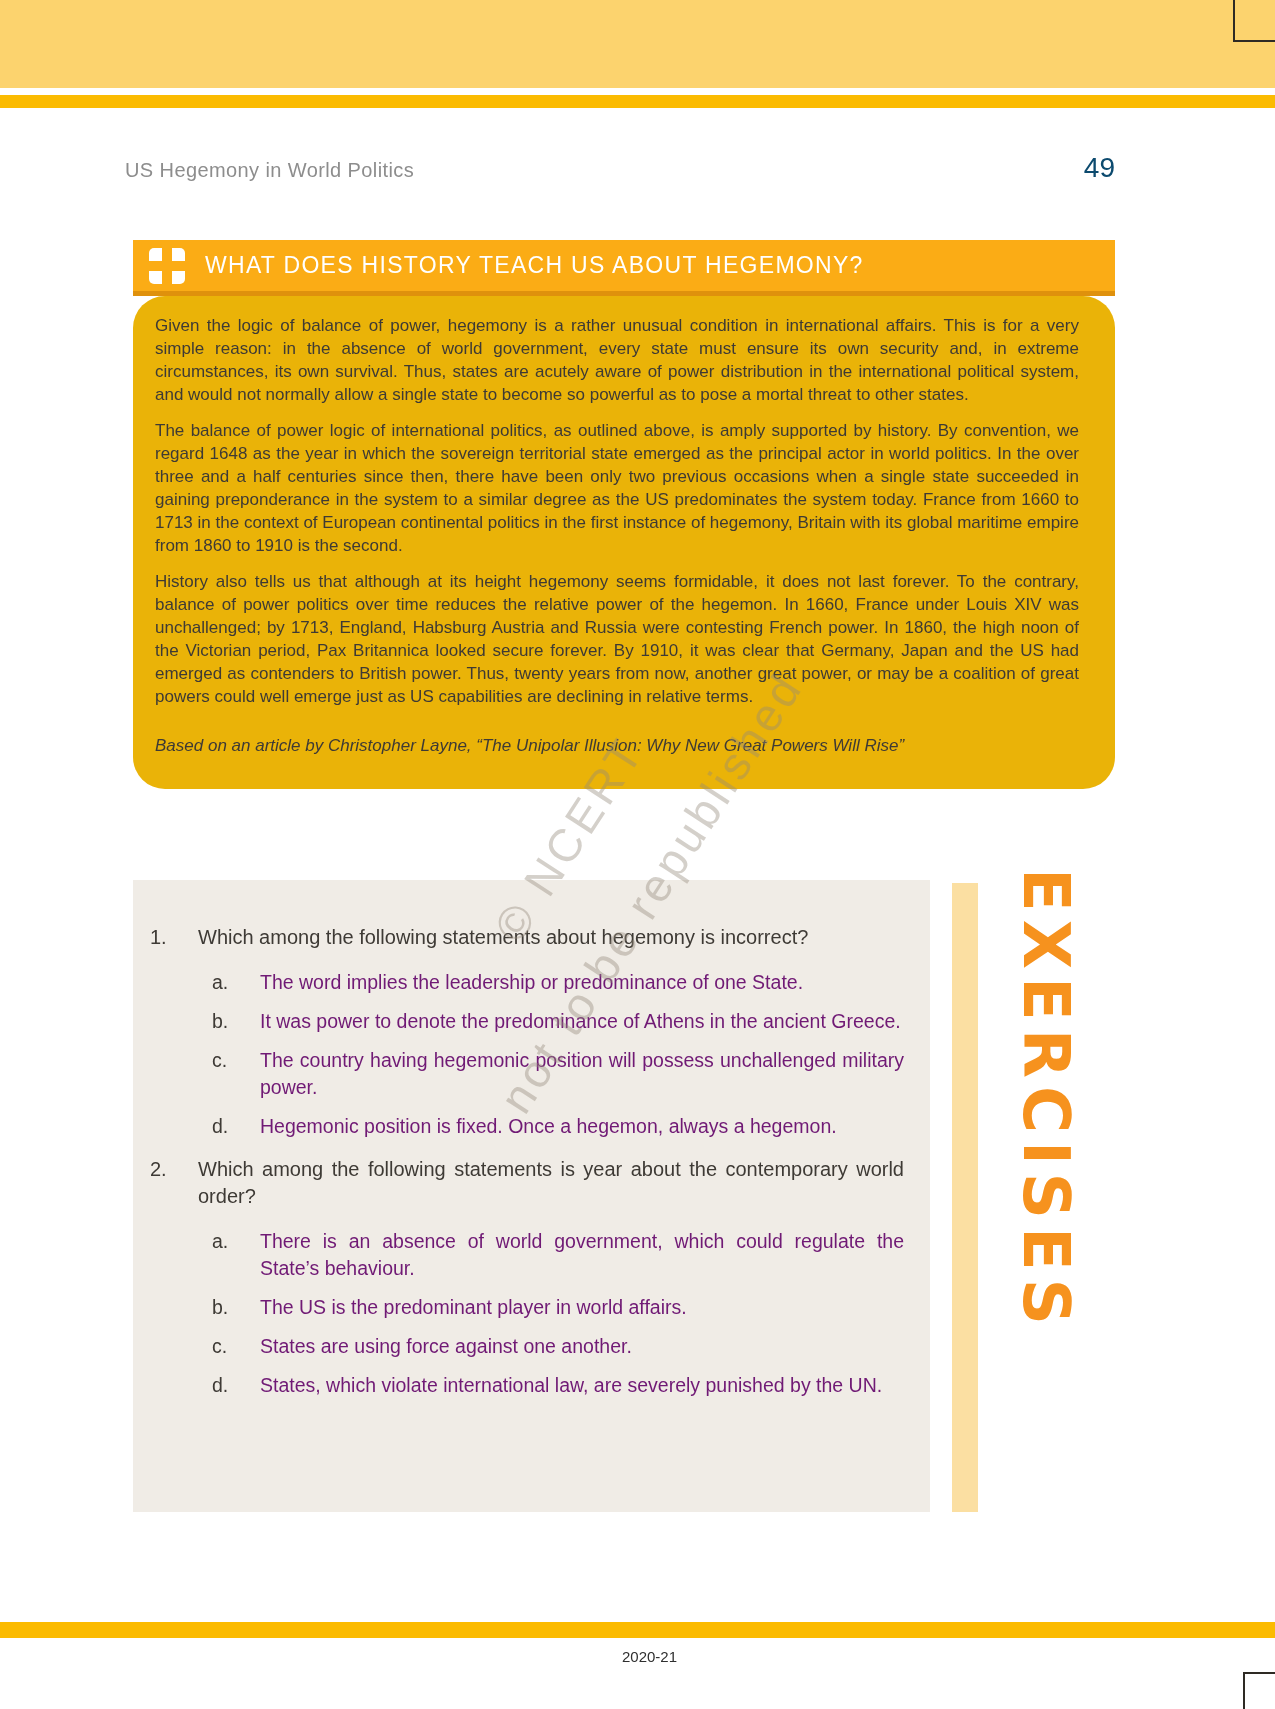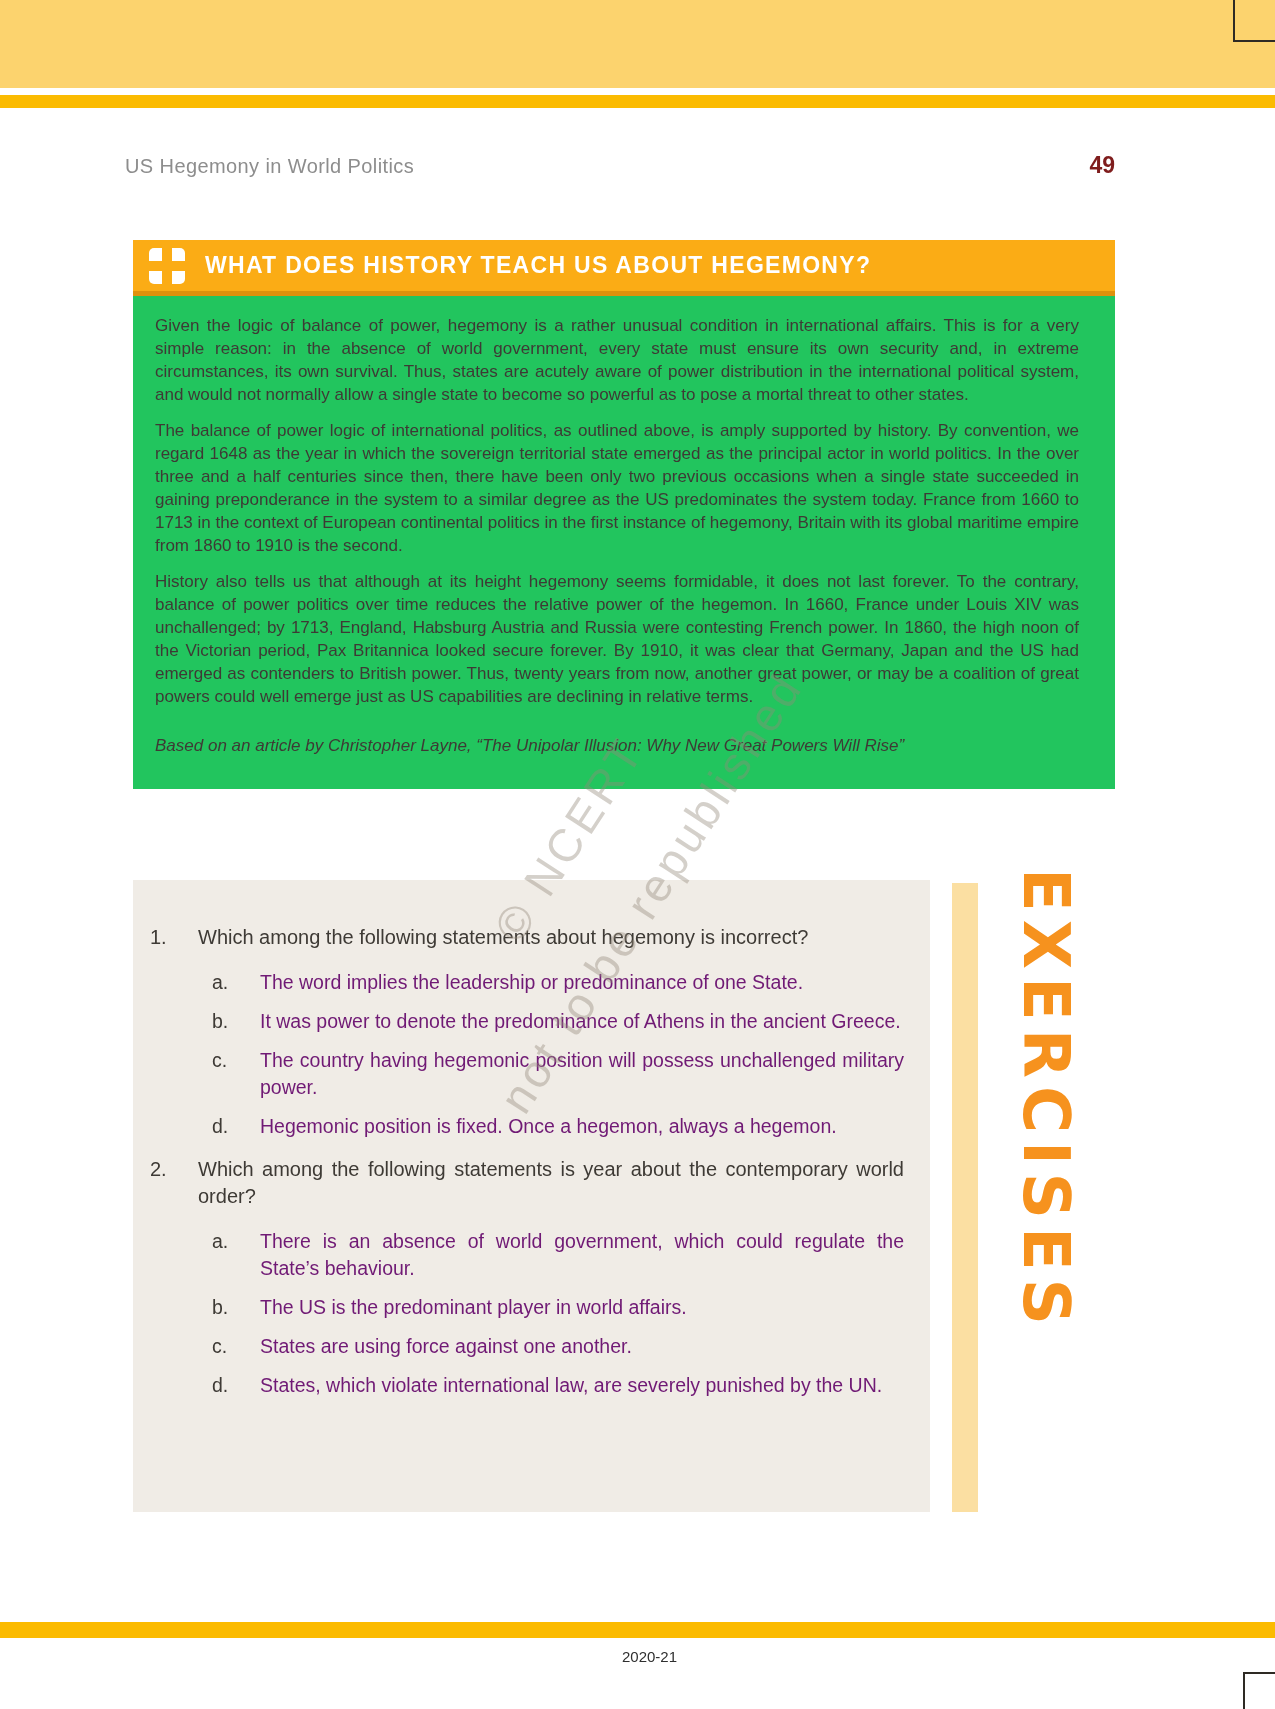--- a/index.html
+++ b/index.html
@@ -10,30 +10,30 @@
   }
   
   .band-top-light { position:absolute; left:0; top:0; width:1275px; height:88px; background:#FCD36E; }
   .band-top-gold  { position:absolute; left:0; top:95px; width:1275px; height:13px; background:#FBBB01; }
   .corner-box-top { position:absolute; top:-4px; right:-4px; width:42px; height:42px;
                     border:2px solid #2e2a24; background:transparent; }
   
   .page-head { position:absolute; left:125px; top:152px; width:990px;
                display:flex; justify-content:space-between; align-items:baseline; }
   .head-title { font-size:20px; color:#8d8d8d; letter-spacing:0.4px; }
-  .page-num   { font-size:23px; font-weight:bold; color:#7f1d1d; }
+  .page-num   { font-size:28px; font-weight:normal; color:#0c4a6e; }
   
   .info-box   { position:absolute; left:133px; top:240px; width:982px; }
   .info-header{ height:56px; background:#FBAC15; border-bottom:5px solid #DF910C;
                 display:flex; align-items:center; padding:0 16px; gap:20px; box-sizing:border-box; }
   .plus-icon  { width:36px; height:36px; background:#ffffff; border-radius:5px; position:relative; flex:0 0 auto; }
   .plus-icon::before { content:""; position:absolute; left:0; top:13px; width:36px; height:10px; background:#FBAC15; }
   .plus-icon::after  { content:""; position:absolute; left:13px; top:0; width:10px; height:36px; background:#FBAC15; }
-  .info-title { color:#ffffff; font-weight:bold; font-size:23px; letter-spacing:1.3px; }
-  .info-body  { background:#22c55e; padding:18px 36px 28px 22px; }
+  .info-title { color:#ffffff; font-weight:normal; font-size:23px; letter-spacing:1.3px; }
+  .info-body  { background:#eab308; padding:18px 36px 28px 22px;border-radius:32px; }
   .info-body p{ margin:0 0 13px 0; font-size:17px; line-height:23px; color:#3e3a35; text-align:justify; }
   .attribution{ margin-top:26px !important; margin-bottom:4px !important; font-style:italic;
                 font-size:16.5px; text-align:left !important; }
   
   .exercise-box { position:absolute; left:133px; top:880px; width:797px; height:632px;
                   background:#F0ECE6; box-sizing:border-box; padding:44px 26px 0 17px; }
   .question   { margin-bottom:16px; }
   .q-row      { display:grid; grid-template-columns:48px 1fr; }
   .q-num      { font-size:20px; line-height:27px; color:#3e3a35; }
   .q-text     { font-size:20px; line-height:27px; color:#3e3a35; text-align:justify; }

